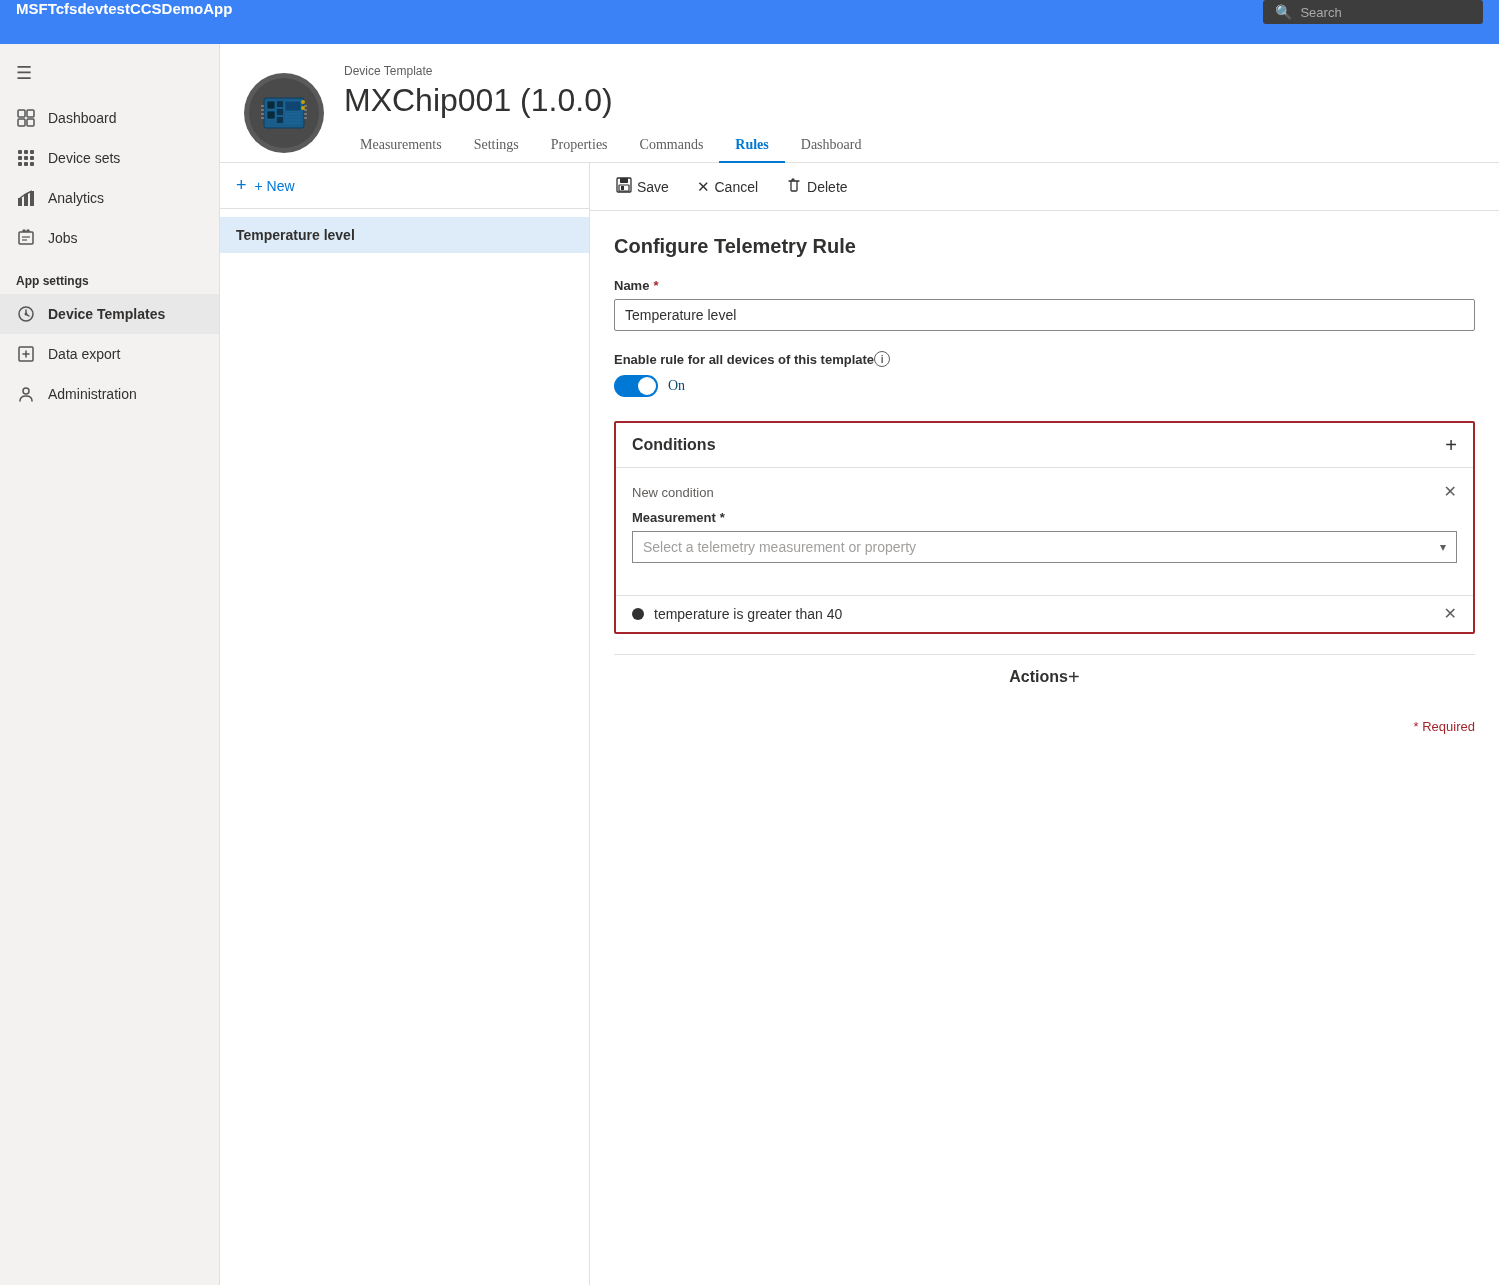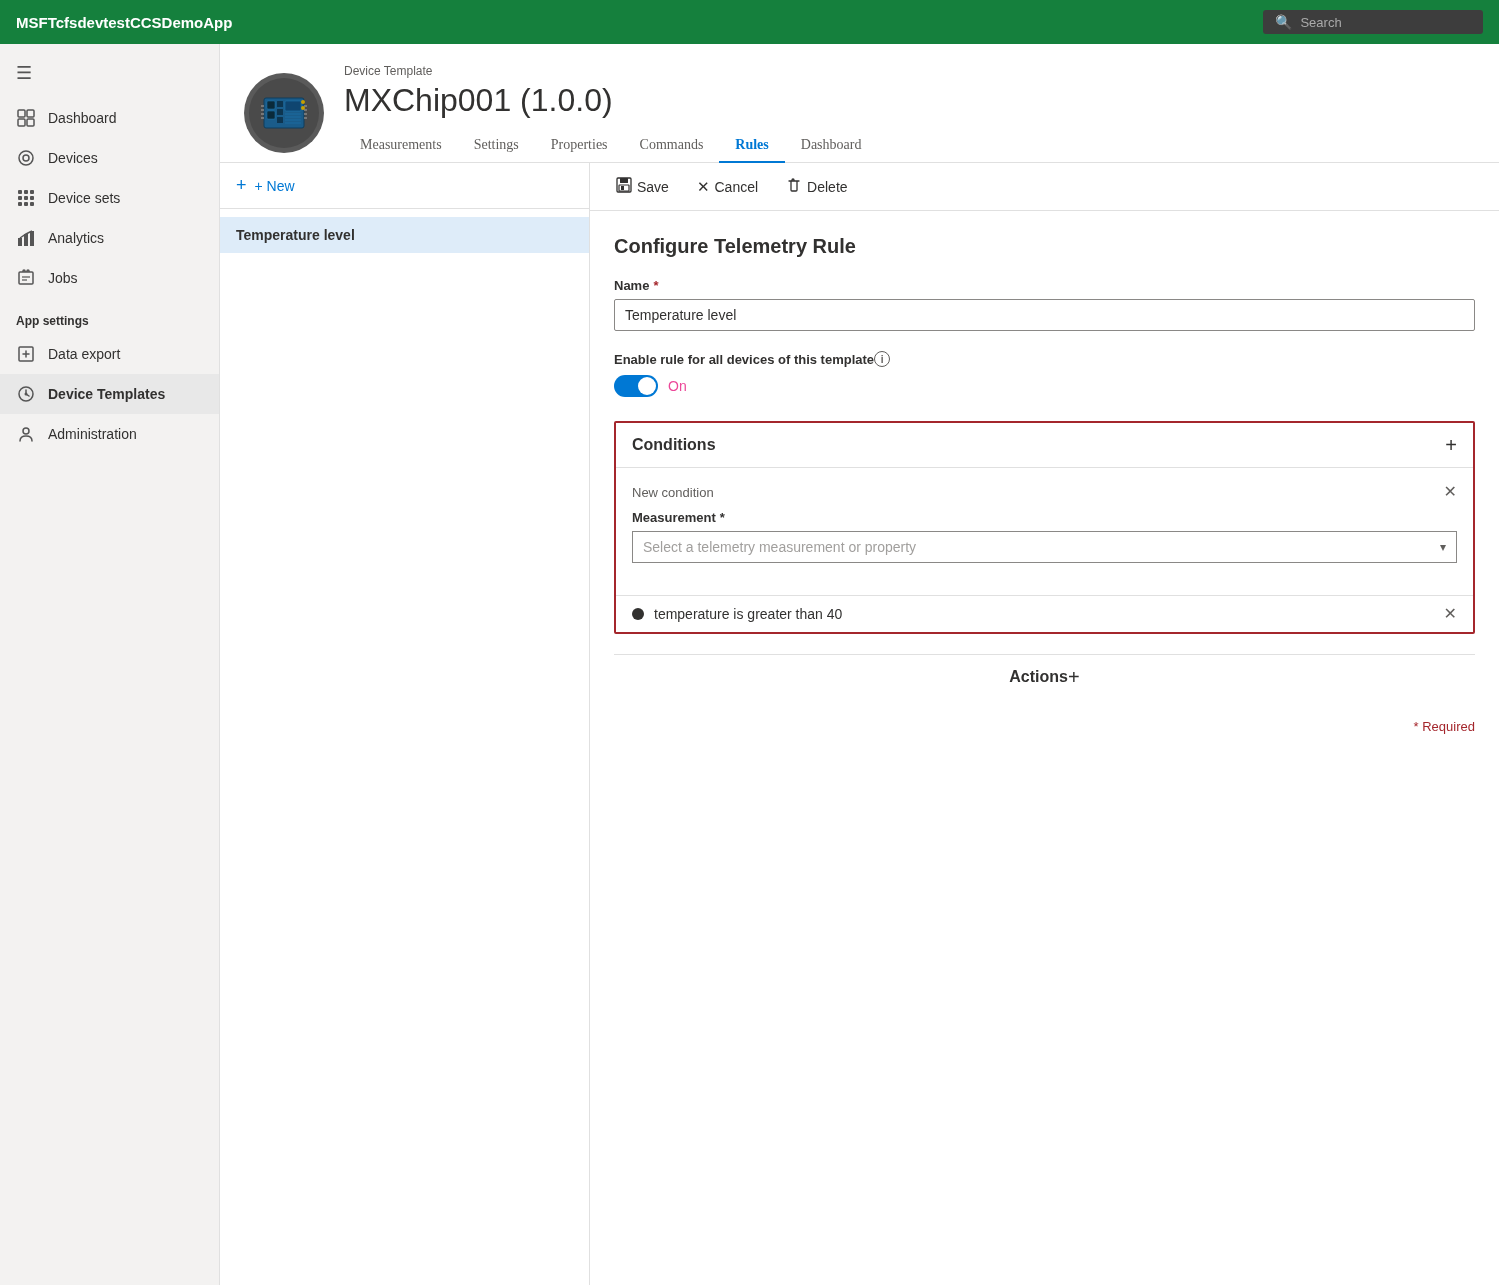--- a/index.html
+++ b/index.html
@@ -1,23 +1,23 @@
 <!DOCTYPE html>
 <html><head>
   <meta charset="utf-8">
   <style>
     * { box-sizing: border-box; margin: 0; padding: 0; }
     body { font-family: 'Segoe UI', Arial, sans-serif; font-size: 14px; background: #f3f2f1; display: flex; flex-direction: column; height: 100vh; overflow: hidden; }
 
     
     .topbar {
-      background: #15803d;
+      background: #3b82f6;
       color: #fff;
       display: flex;
-      align-items: center;
+      align-items: flex-start;
       justify-content: space-between;
       padding: 0 16px;
       height: 44px;
       flex-shrink: 0;
     }
     .topbar-title { font-size: 15px; font-weight: 600; color: #fff; }
     .topbar-search {
       display: flex;
       align-items: center;
       background: #3d3d3d;
@@ -243,21 +243,21 @@
       content: '';
       position: absolute;
       width: 18px;
       height: 18px;
       background: #fff;
       border-radius: 50%;
       top: 2px;
       left: 24px;
       transition: 0.2s;
     }
-    .toggle-label { font-size: 14px; color: #ec4899; }
+    .toggle-label { font-size: 14px; color: #0c4a6e; font-family: Liberation Serif, serif; }
 
     
     .conditions-section {
       border: 2px solid #a4262c;
       border-radius: 2px;
       margin-bottom: 20px;
     }
     .conditions-header {
       display: flex;
       align-items: center;
@@ -361,29 +361,20 @@
         <svg width="18" height="18" viewBox="0 0 18 18" fill="none">
           <rect x="1" y="1" width="7" height="7" rx="1" stroke="#555" stroke-width="1.5"></rect>
           <rect x="10" y="1" width="7" height="7" rx="1" stroke="#555" stroke-width="1.5"></rect>
           <rect x="1" y="10" width="7" height="7" rx="1" stroke="#555" stroke-width="1.5"></rect>
           <rect x="10" y="10" width="7" height="7" rx="1" stroke="#555" stroke-width="1.5"></rect>
         </svg>
       </span>
       <span>Dashboard</span>
     </div>
 
-    <div class="sidebar-item">
-      <span class="sidebar-icon">
-        <svg width="18" height="18" viewBox="0 0 18 18" fill="none">
-          <circle cx="9" cy="9" r="7" stroke="#555" stroke-width="1.5"></circle>
-          <circle cx="9" cy="9" r="3" stroke="#555" stroke-width="1.5"></circle>
-        </svg>
-      </span>
-      <span>Devices</span>
-    </div>
 
     <div class="sidebar-item">
       <span class="sidebar-icon">
         <svg width="18" height="18" viewBox="0 0 18 18" fill="none">
           <rect x="1" y="1" width="4" height="4" rx="1" fill="#555"></rect>
           <rect x="7" y="1" width="4" height="4" rx="1" fill="#555"></rect>
           <rect x="13" y="1" width="4" height="4" rx="1" fill="#555"></rect>
           <rect x="1" y="7" width="4" height="4" rx="1" fill="#555"></rect>
           <rect x="7" y="7" width="4" height="4" rx="1" fill="#555"></rect>
           <rect x="13" y="7" width="4" height="4" rx="1" fill="#555"></rect>
@@ -414,39 +405,39 @@
           <path d="M6 3V2a1 1 0 012 0v1M10 3V2a1 1 0 012 0v1" stroke="#555" stroke-width="1.5"></path>
           <line x1="5" y1="8" x2="13" y2="8" stroke="#555" stroke-width="1.2"></line>
           <line x1="5" y1="11" x2="10" y2="11" stroke="#555" stroke-width="1.2"></line>
         </svg>
       </span>
       <span>Jobs</span>
     </div>
 
     <div class="sidebar-section-label">App settings</div>
 
-    <div class="sidebar-item">
-      <span class="sidebar-icon">
-        <svg width="18" height="18" viewBox="0 0 18 18" fill="none">
-          <rect x="2" y="2" width="14" height="14" rx="1" stroke="#555" stroke-width="1.5"></rect>
-          <path d="M6 9h6M9 6v6" stroke="#555" stroke-width="1.5" stroke-linecap="round"></path>
-        </svg>
-      </span>
-      <span>Data export</span>
-    </div>
-
     <div class="sidebar-item active">
       <span class="sidebar-icon">
         <svg width="18" height="18" viewBox="0 0 18 18" fill="none">
           <circle cx="9" cy="9" r="7" stroke="#555" stroke-width="1.5"></circle>
           <path d="M9 5v4l3 2" stroke="#555" stroke-width="1.5" stroke-linecap="round"></path>
           <circle cx="9" cy="9" r="1.5" fill="#555"></circle>
         </svg>
       </span>
       <span>Device Templates</span>
+    </div>
+
+    <div class="sidebar-item">
+      <span class="sidebar-icon">
+        <svg width="18" height="18" viewBox="0 0 18 18" fill="none">
+          <rect x="2" y="2" width="14" height="14" rx="1" stroke="#555" stroke-width="1.5"></rect>
+          <path d="M6 9h6M9 6v6" stroke="#555" stroke-width="1.5" stroke-linecap="round"></path>
+        </svg>
+      </span>
+      <span>Data export</span>
     </div>
 
     <div class="sidebar-item">
       <span class="sidebar-icon">
         <svg width="18" height="18" viewBox="0 0 18 18" fill="none">
           <circle cx="9" cy="6" r="3" stroke="#555" stroke-width="1.5"></circle>
           <path d="M3 16c0-3.314 2.686-5 6-5s6 1.686 6 5" stroke="#555" stroke-width="1.5" stroke-linecap="round"></path>
         </svg>
       </span>
       <span>Administration</span>

